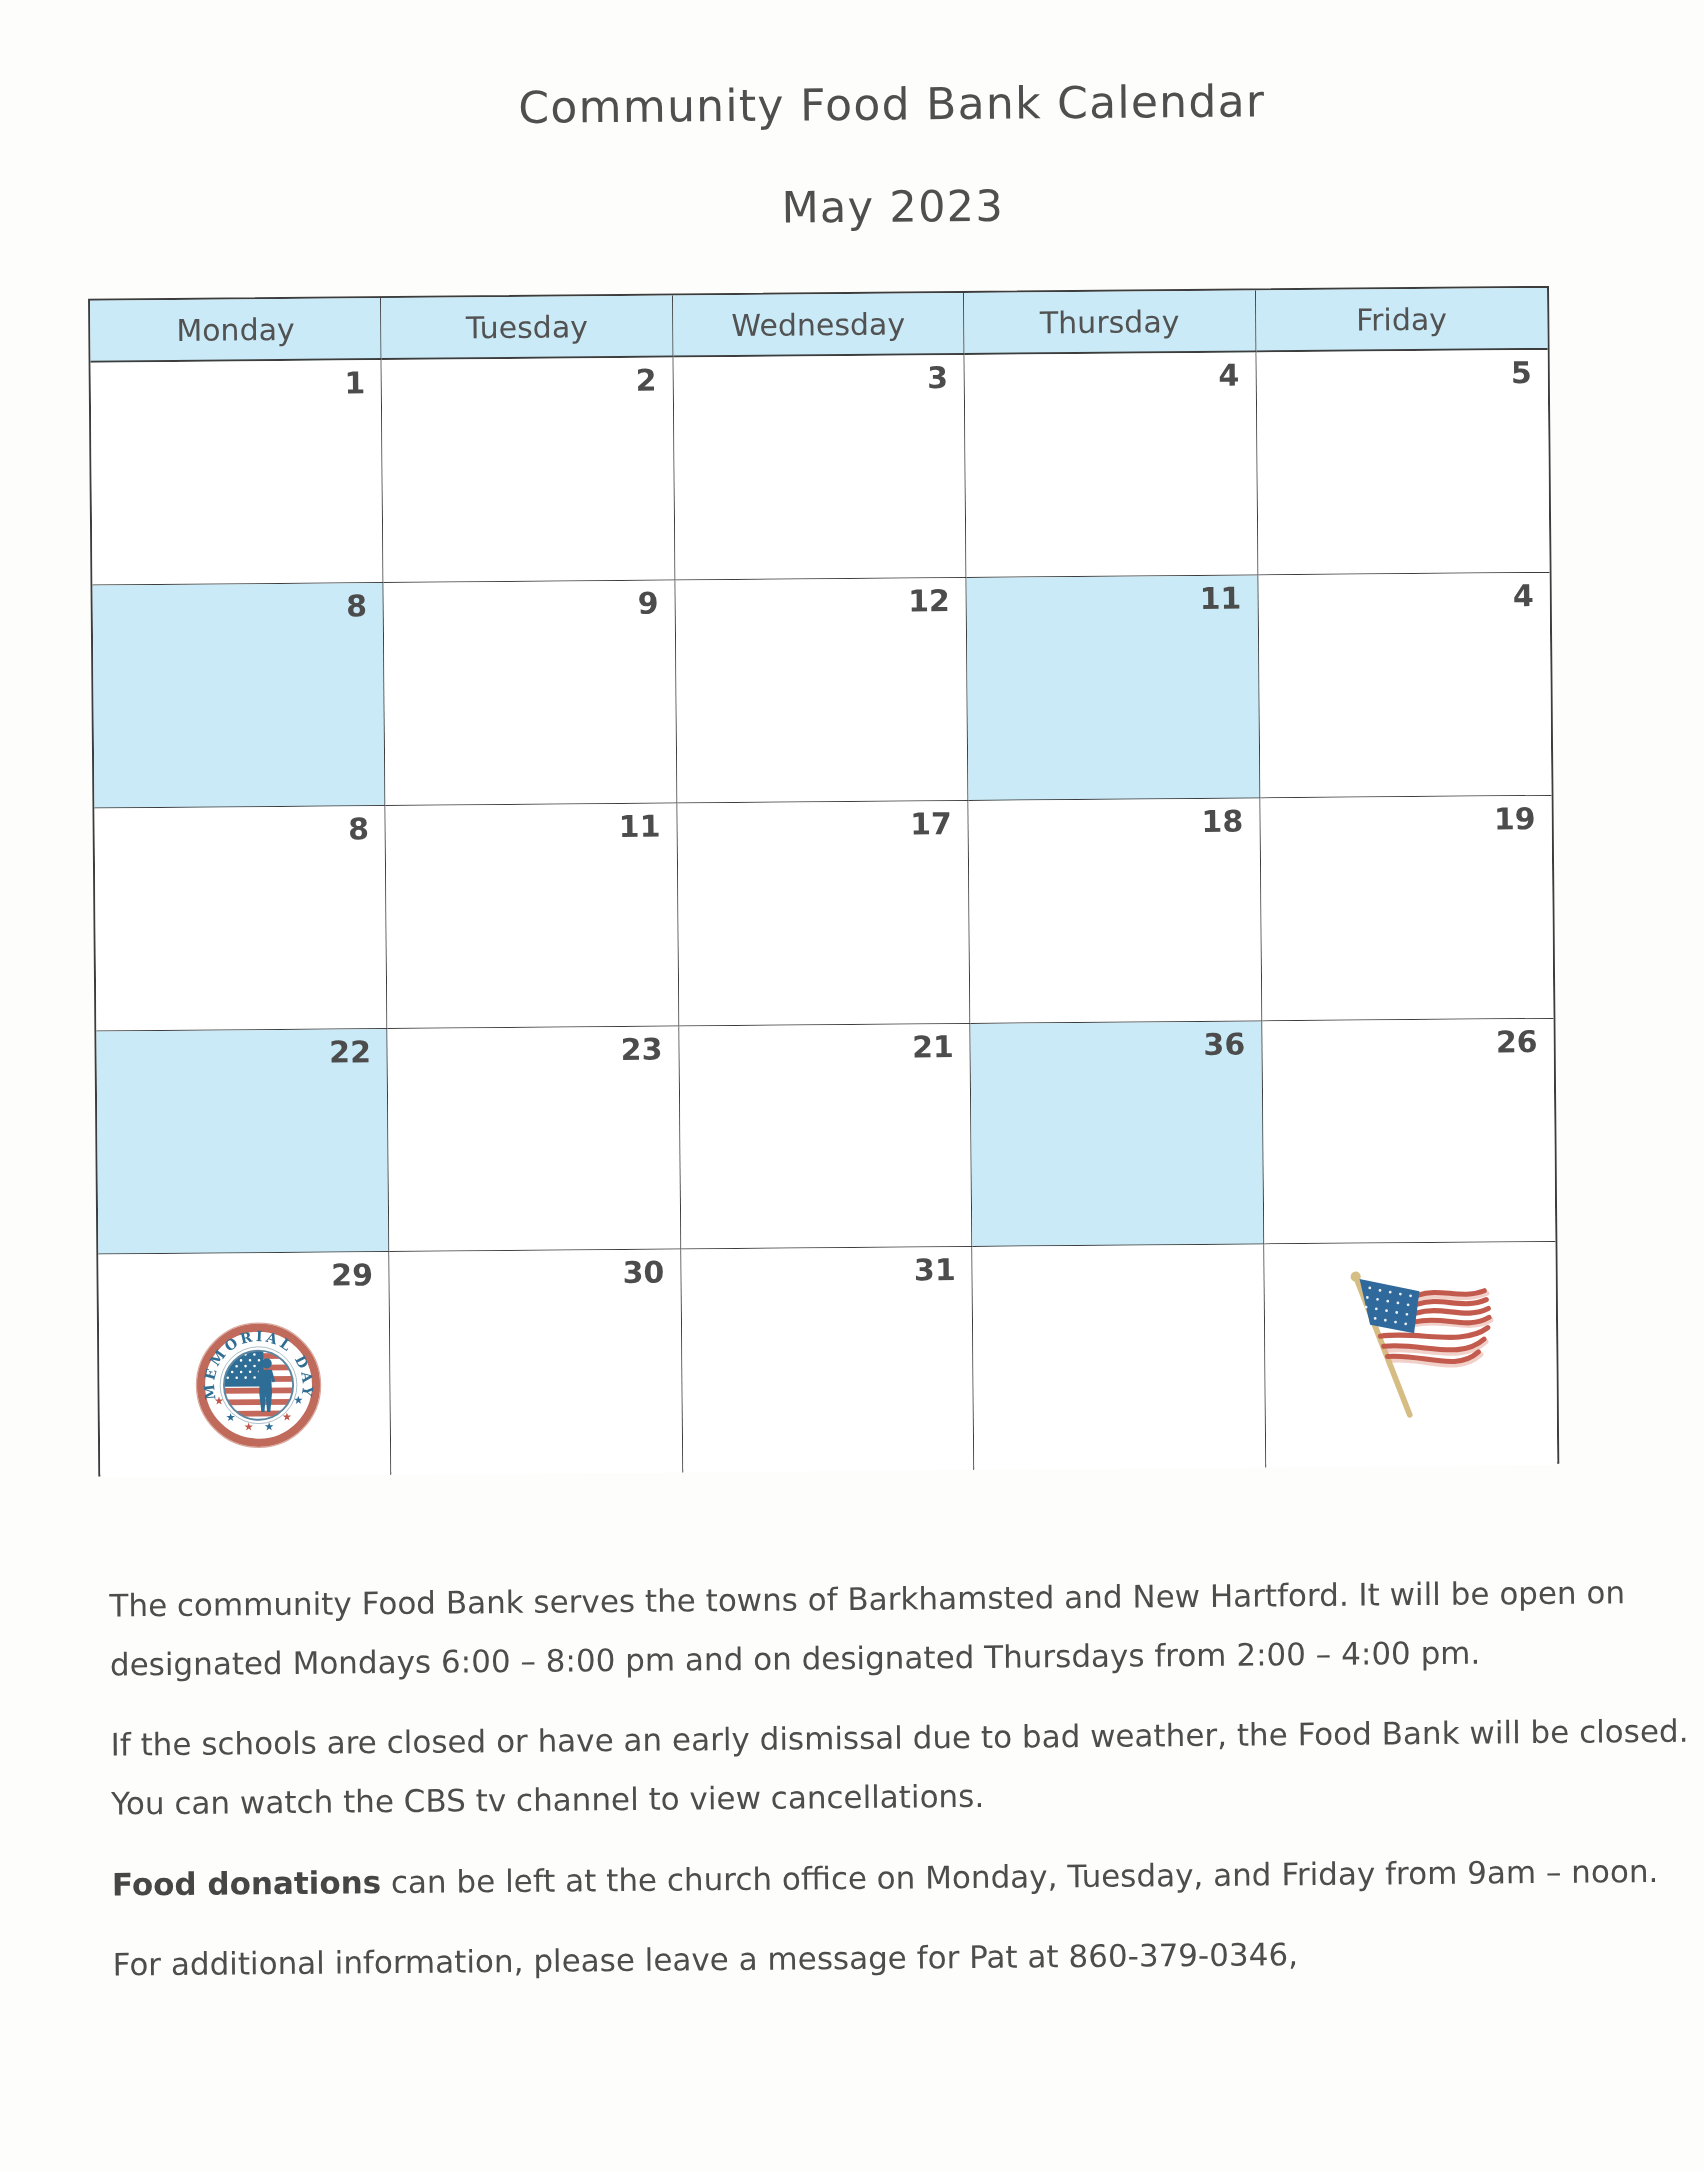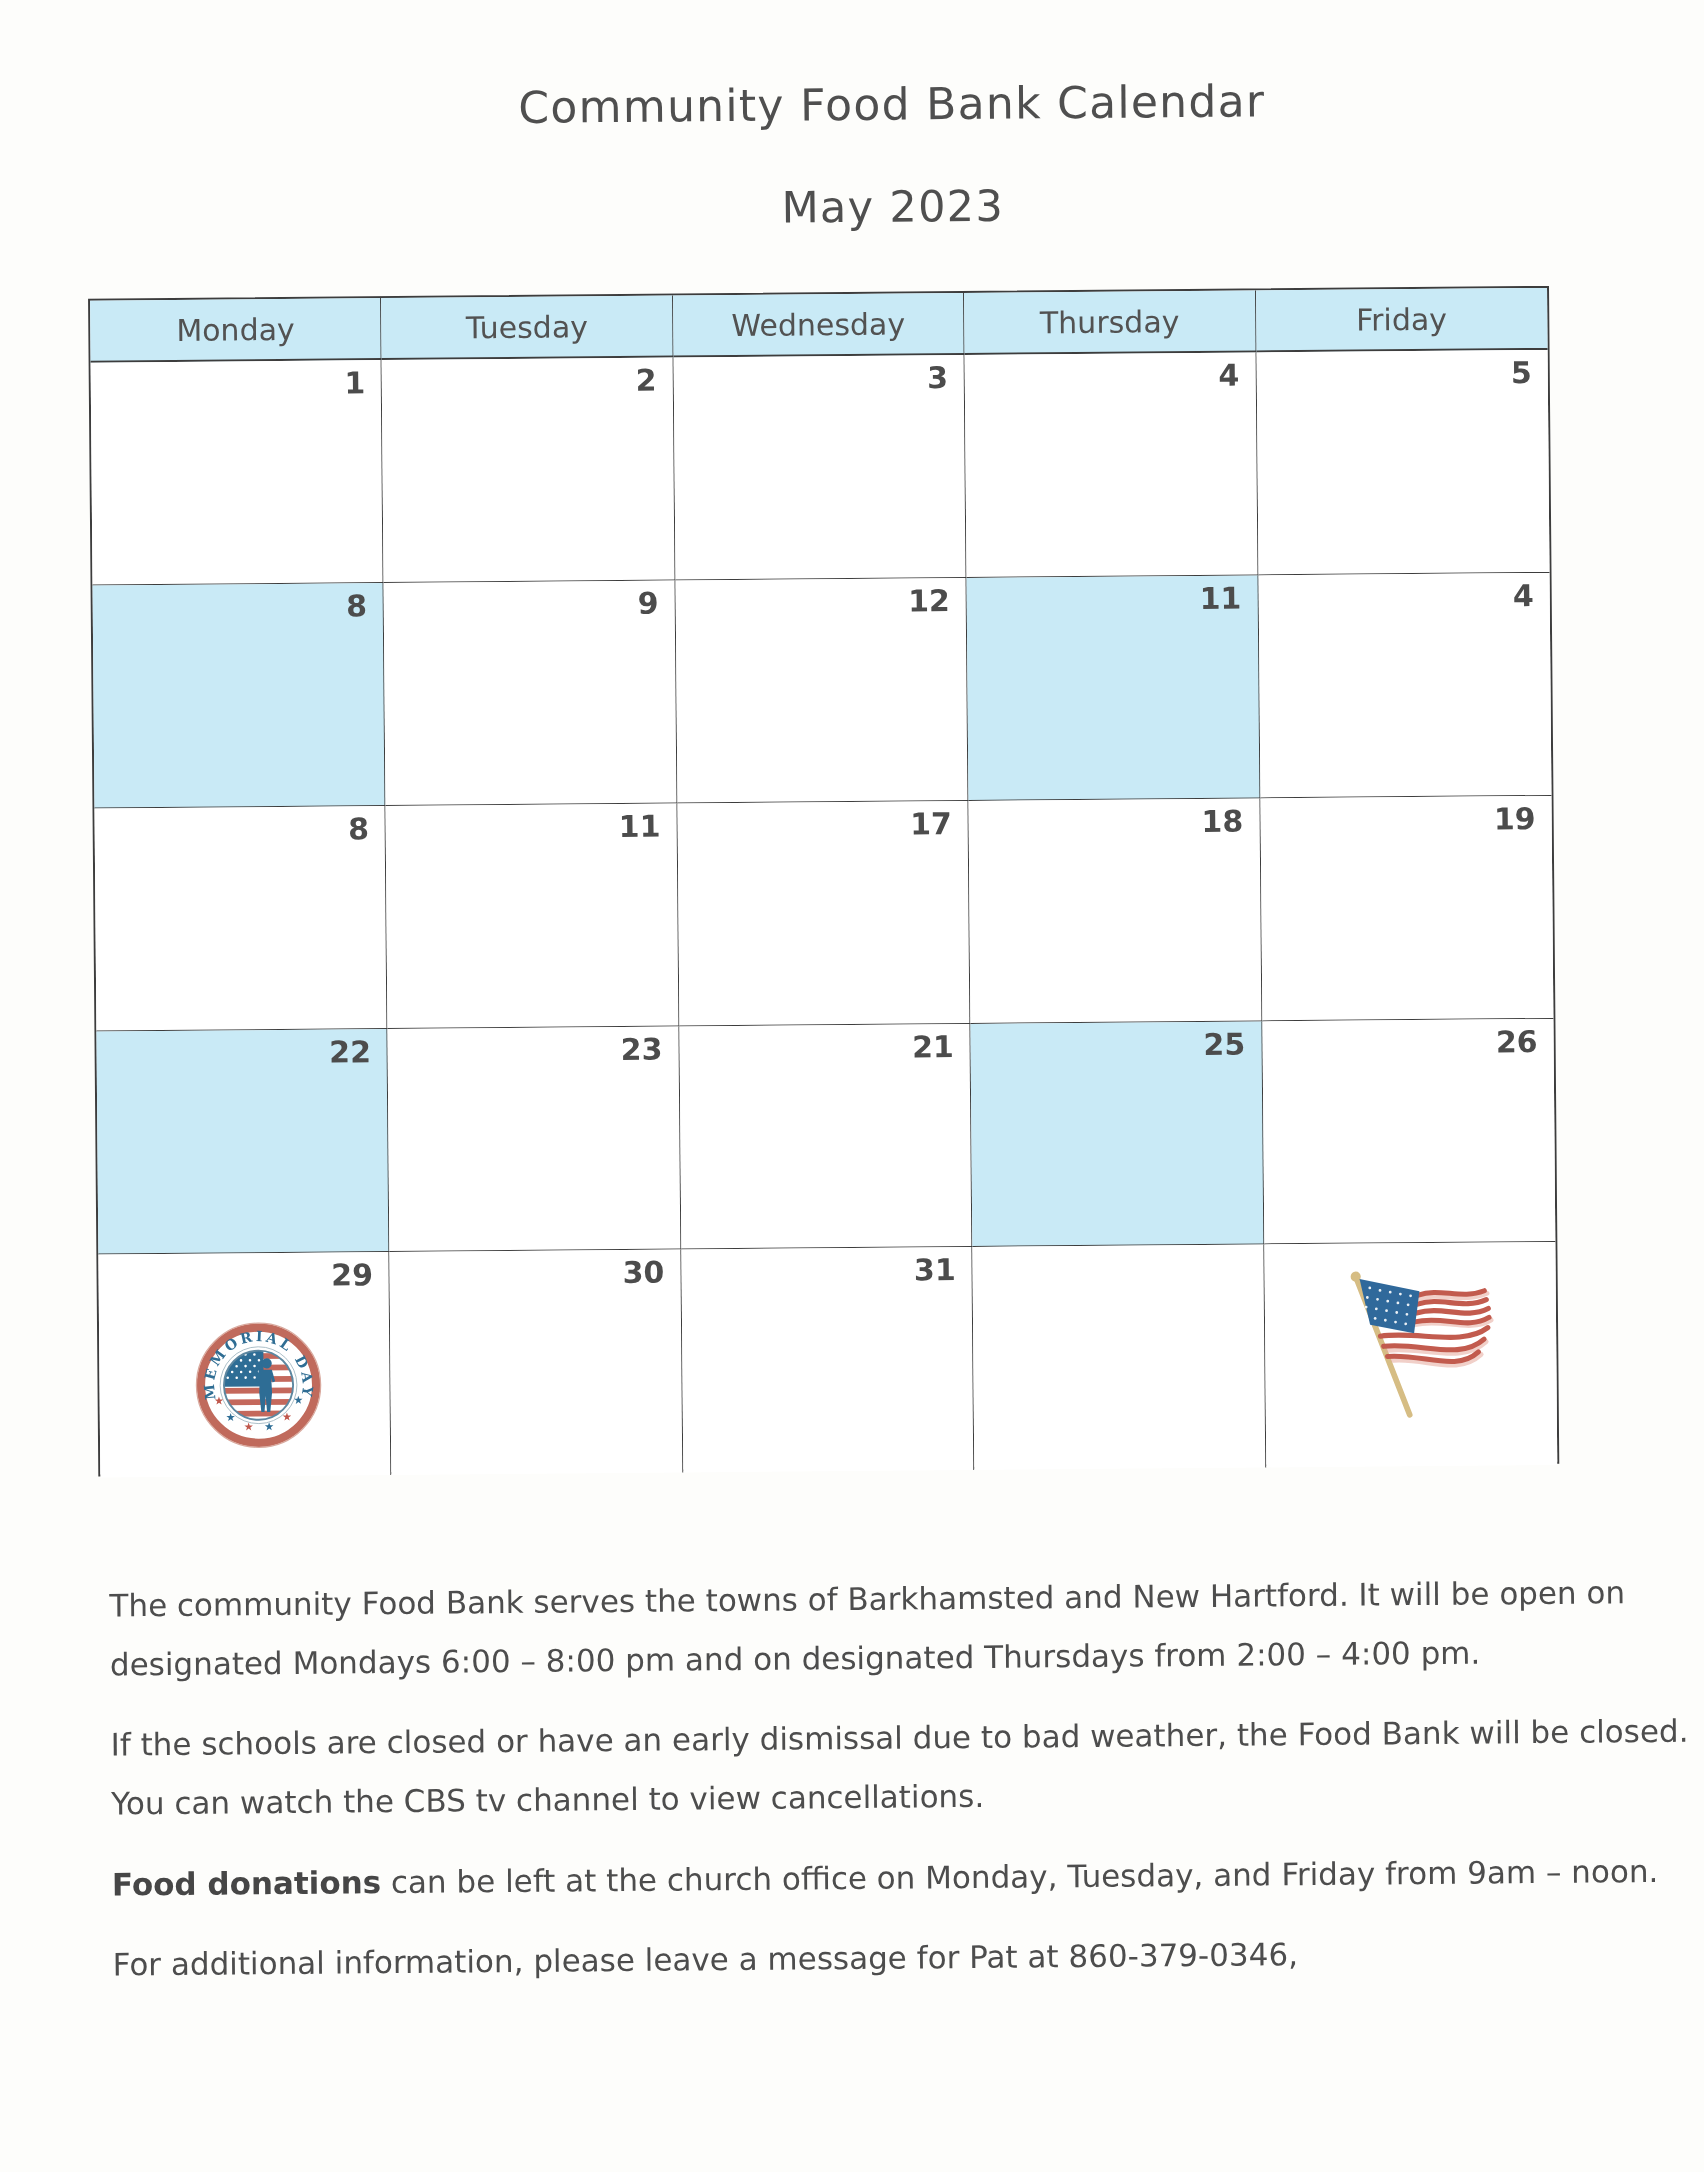--- a/index.html
+++ b/index.html
@@ -179,21 +179,21 @@
       <div class="cell hl">
           <span class="date">22</span>
         </div>
       <div class="cell">
           <span class="date">23</span>
         </div>
       <div class="cell">
           <span class="date">21</span>
         </div>
       <div class="cell hl">
-          <span class="date">25</span>
+          <span class="date">36</span>
         </div>
       <div class="cell">
           <span class="date">26</span>
         </div>
 
       <div class="cell">
         <span class="date">29</span>
         <svg class="badge" viewBox="0 0 200 200" aria-hidden="true">
           <defs>
             <clipPath id="discClip">

